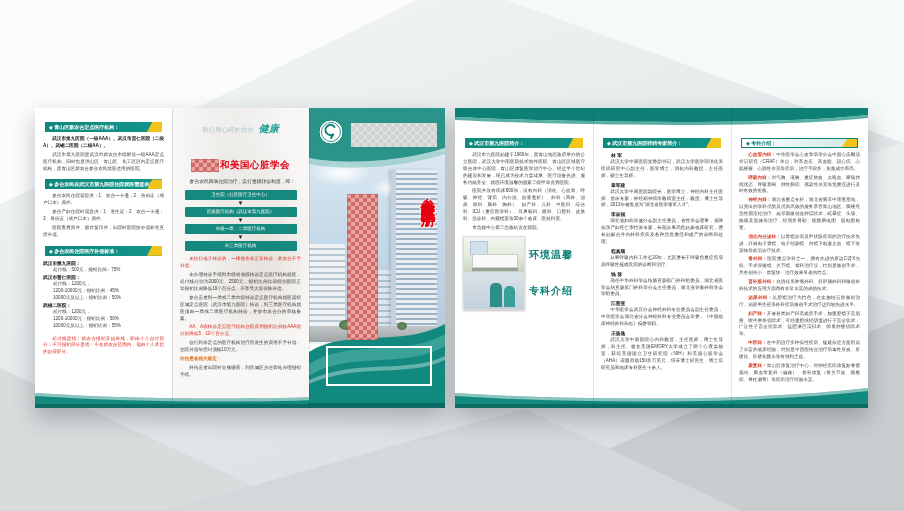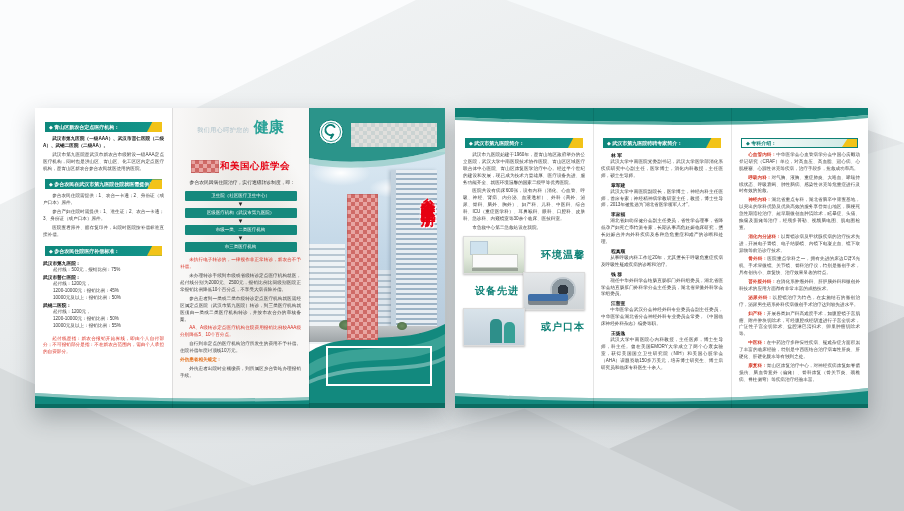--- a/index.html
+++ b/index.html
@@ -43,21 +43,21 @@
   .p-info{left:0;width:137px;padding:14px 8px 26px 8px;}
 
   
   .p-flow{left:137px;width:137px;padding:8px 8px 26px 8px;
      background:
        radial-gradient(ellipse at 45% 22%, #eceae7 0%, rgba(236,234,231,0) 55%),
        radial-gradient(ellipse at 62% 48%, #e2ddd6 0%, rgba(226,221,214,0) 50%),
        #f8f7f6;}
   .slogan{text-align:center;margin-top:2px;}
   .slogan-pre{font-size:6px;color:#a9bfc9;letter-spacing:.5px;}
-  .slogan-acc{font-size:15px;color:#27a196;font-weight:bold;}
+  .slogan-acc{font-size:10px;color:#27a196;font-weight:bold;font-style:italic;}
   .flow-title-row{display:flex;align-items:center;justify-content:center;margin-top:22px;height:14px;}
   .flow-title{font-size:9.5px;font-weight:bold;color:#e60012;letter-spacing:.5px;white-space:nowrap;}
   .intro{font-size:4.8px;color:#333;margin-top:6px;line-height:1.5;text-indent:2em;}
   .flow{margin-top:5px;text-align:center;}
   .fbox{display:block;margin:0 auto;background:#15897d;color:#fff;font-size:4.5px;
         line-height:1.35;padding:2px 3px;border-radius:1px;max-width:112px;}
   .farrow{font-size:6px;color:#222;line-height:7px;}
   .notes{margin-top:5px;}
 
   
@@ -97,21 +97,21 @@
   
   .top-swoosh{position:absolute;top:0;left:0;right:0;height:22px;z-index:5;}
   .bottom-wave{position:absolute;bottom:0;left:0;right:0;height:26px;z-index:5;}
   .rcol{padding:30px 8px 24px 8px;}
   .r1{left:0;width:138px;}
   .r2{left:138px;width:138px;}
   .r3{left:276px;width:137px;}
 
   .photo-rows{margin-top:4px;}
   .prow{display:flex;align-items:center;gap:4px;margin-top:2px;}
-  .caption{font-size:10px;font-weight:bold;color:#0e8176;letter-spacing:1px;white-space:nowrap;flex:1;text-align:right;}
+  .caption{font-size:10px;font-weight:bold;color:#0e8176;letter-spacing:1px;white-space:nowrap;flex:1;text-align:left;}
   .photo{position:relative;width:62px;height:38px;border:1px solid #dcdcdc;
         box-shadow:0 1px 2px rgba(0,0,0,.25);flex:0 0 auto;overflow:hidden;}
   .photo-ward{background:linear-gradient(180deg,#f2f5ee 0%,#e3ebdd 55%,#c6d2c2 100%);}
   .photo-ward::before{content:"";position:absolute;left:6px;top:4px;width:16px;height:12px;background:#cfe2ee;border:1px solid #b7c8d4;}
   .photo-ward::after{content:"";position:absolute;left:8px;bottom:5px;width:44px;height:12px;background:#fafafa;border:1px solid #c9cfc6;box-shadow:0 3px 0 #9aa398;}
   .photo-ct{background:linear-gradient(180deg,#e4e7e9 0%,#cfd4d7 100%);}
   .photo-ct::before{content:"";position:absolute;right:8px;top:4px;width:26px;height:26px;border-radius:50%;
         background:radial-gradient(circle,#2d3640 0 28%,#8b979f 30% 60%,#c2cad0 62%);}
   .photo-ct::after{content:"";position:absolute;left:4px;bottom:8px;width:40px;height:7px;background:#3f6fa8;border-radius:2px;box-shadow:0 4px 0 #7d858b;}
   .photo-nurse{background:linear-gradient(180deg,#d9e3ea 0%,#c3d0da 100%);}
@@ -246,26 +246,22 @@
       <div class="hbar"><span>◆ 武汉市第九医院简介：</span><span class="acc"></span></div>
       <p class="body-txt">武汉市九医院始建于1960年，是青山地区政府举办的公立医院，武汉大学中南医院技术协作医院、青山区区域医疗联合体中心医院、青山区康复医学治疗中心。经过半个世纪的建设和发展，现已成为技术力量雄厚、医疗设备先进、服务功能齐全、就医环境温馨的国家二级甲等优秀医院。</p>
       <p class="body-txt">医院共设有病床600张，设有内科（消化、心血管、呼吸、神经、肾病、内分泌、血液透析）、外科（普外、泌尿、骨科、脑外、胸外）、妇产科、儿科、中医科、综合科、ICU（重症医学科）、耳鼻喉科、眼科、口腔科、皮肤科、急诊科、内窥镜室等30余个临床、医技科室。</p>
       <p class="body-txt">市急救中心第二急救站设在我院。</p>
       <div class="photo-rows">
         <div class="prow">
           <div class="photo photo-ward"></div>
           <div class="caption">环境温馨</div>
         </div>
         <div class="prow" style="margin-top:-2px">
-          <div class="caption">设备先进</div>
-          <div class="photo photo-ct"></div>
-        </div>
-        <div class="prow" style="margin-top:-2px">
           <div class="photo photo-nurse"></div>
-          <div class="caption">或户口本</div>
+          <div class="caption">专科介绍</div>
         </div>
       </div>
     </div>
 
     <div class="col rcol r2">
       <div class="hbar"><span>◆ 武汉市第九医院特聘专家简介：</span><span class="acc"></span></div>
       <div class="expert-name">林 军</div>
       <p class="body-txt">武汉大学中南医院党委副书记，武汉大学医学部消化系疾病研究中心副主任，医学博士，消化内科教授，主任医师，硕士生导师。</p>
       <div class="expert-name">章军建</div>
       <p class="body-txt">武汉大学中南医院副院长，医学博士，神经内科主任医师，首席专家；神经精神病学教研室主任，教授，博士生导师，2013年被推选为“湖北省医学领军人才”。</p>

